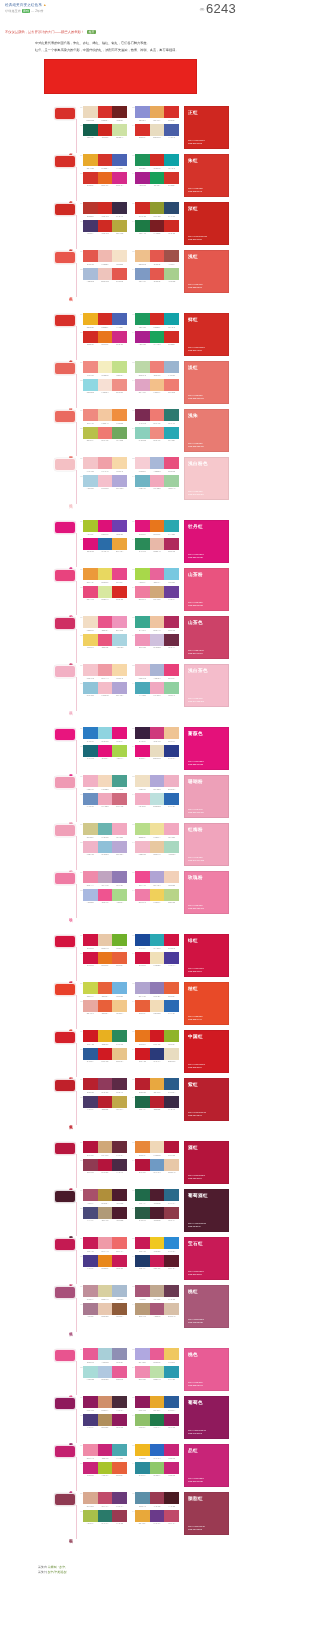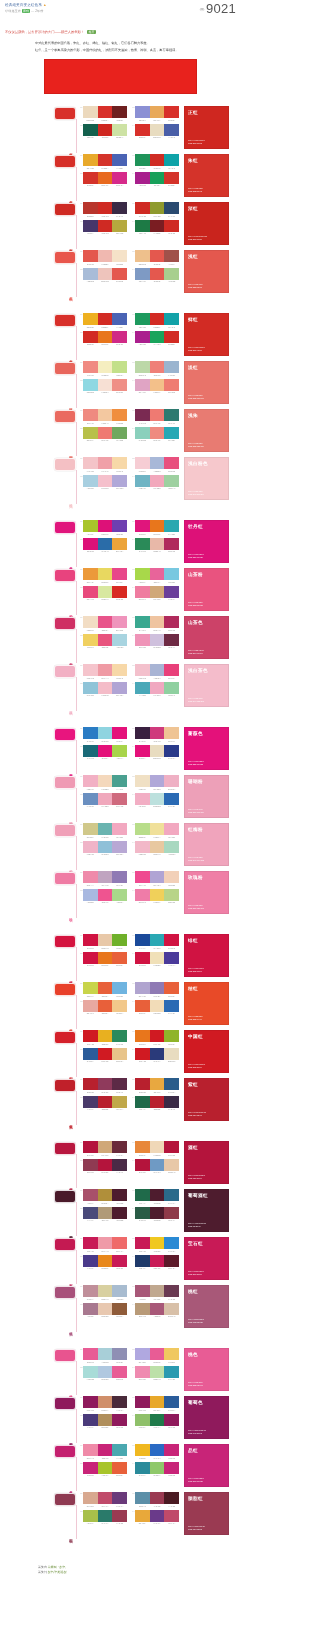--- a/index.html
+++ b/index.html
@@ -131,21 +131,21 @@
     <span>经典绝美百变之红色系</span>
     <span class="flag">▲</span>
   </div>
   <div class="hdr-sub">
     <span>珍珠落玉盘</span>
     <span class="g">原创</span>
     <span class="dash">—</span>
     <span>2年前</span>
   </div>
   <div class="bignum">
-    <span class="eye">👁</span><span>9021</span>
+    <span class="eye">👁</span><span>6243</span>
   </div>
 </div>
 
 <div class="tagline">
   <span>不仅仅是颜色，是打开设计的大门——那些人的色彩！</span>
   <span class="tag">推荐</span>
 </div>
 
 <div class="intro">
   <p>中式红最代表的中国色彩，朱红、赤红、绛红、猩红、银红，它们各有魅力和意。</p>

